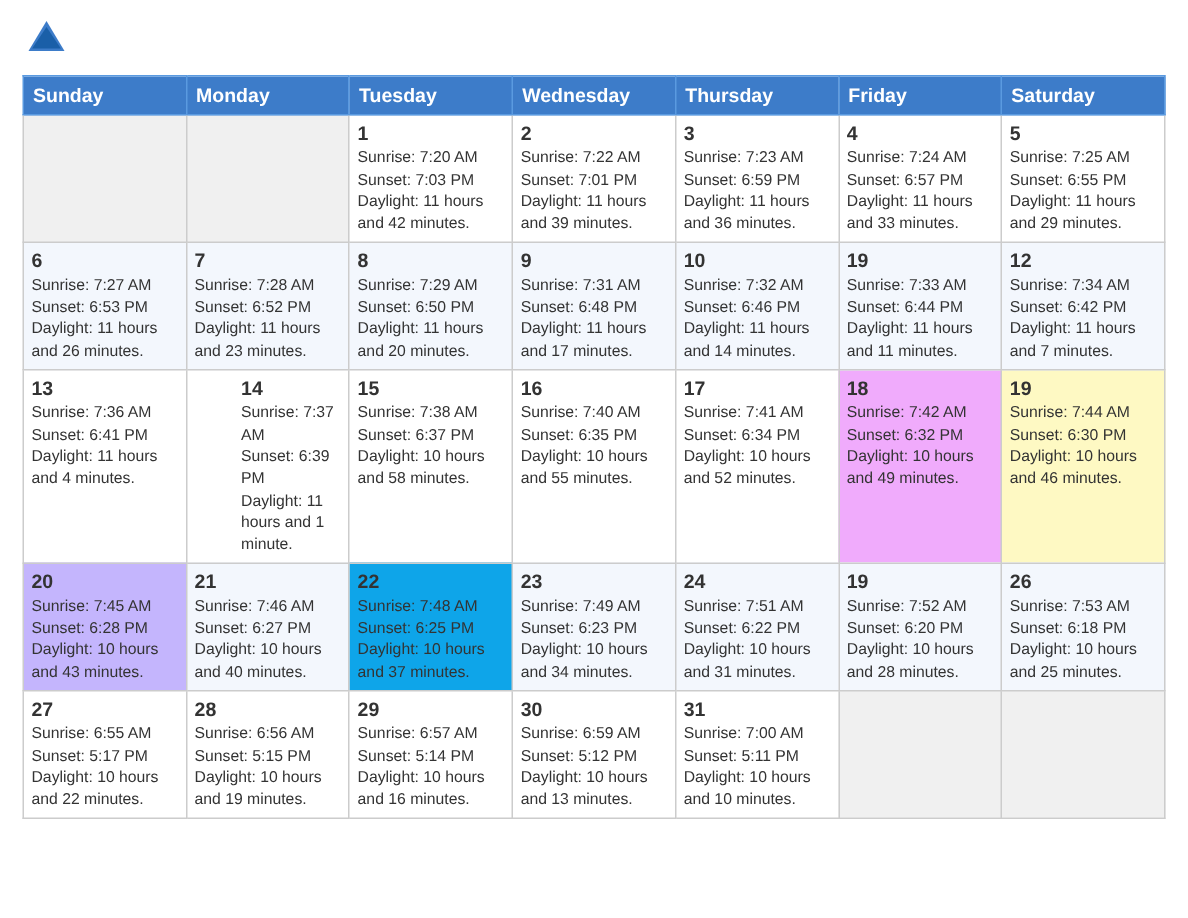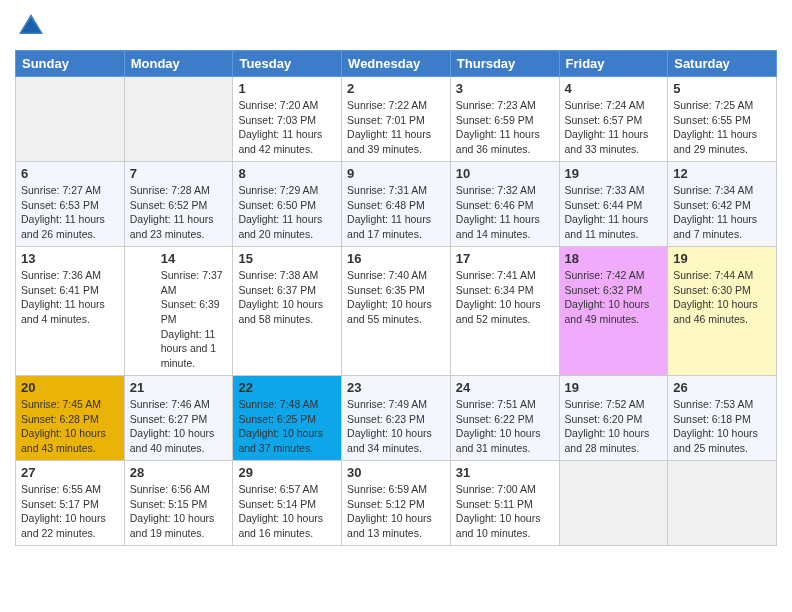--- a/index.html
+++ b/index.html
@@ -202,21 +202,21 @@
         <td style="background: #f0abfc;">
           <span class="day-num">18</span>
           <div class="day-info">Sunrise: 7:42 AM<br>Sunset: 6:32 PM<br>Daylight: 10 hours and 49 minutes.</div>
         </td>
         <td style="background: #fef9c3;">
           <span class="day-num">19</span>
           <div class="day-info">Sunrise: 7:44 AM<br>Sunset: 6:30 PM<br>Daylight: 10 hours and 46 minutes.</div>
         </td>
       </tr>
       <tr>
-        <td style="background: #eab308;">
+        <td style="background: #c4b5fd;">
           <span class="day-num">20</span>
           <div class="day-info">Sunrise: 7:45 AM<br>Sunset: 6:28 PM<br>Daylight: 10 hours and 43 minutes.</div>
         </td>
         <td style="background: rgb(243, 247, 253);">
           <span class="day-num">21</span>
           <div class="day-info">Sunrise: 7:46 AM<br>Sunset: 6:27 PM<br>Daylight: 10 hours and 40 minutes.</div>
         </td>
         <td style="background: #0ea5e9;">
           <span class="day-num">22</span>
           <div class="day-info">Sunrise: 7:48 AM<br>Sunset: 6:25 PM<br>Daylight: 10 hours and 37 minutes.</div>

